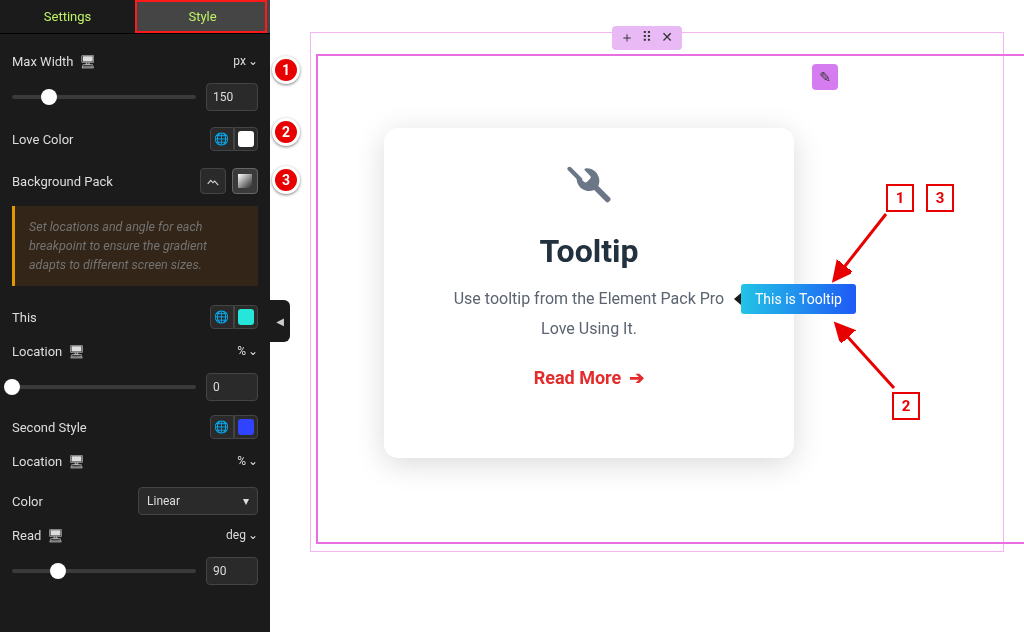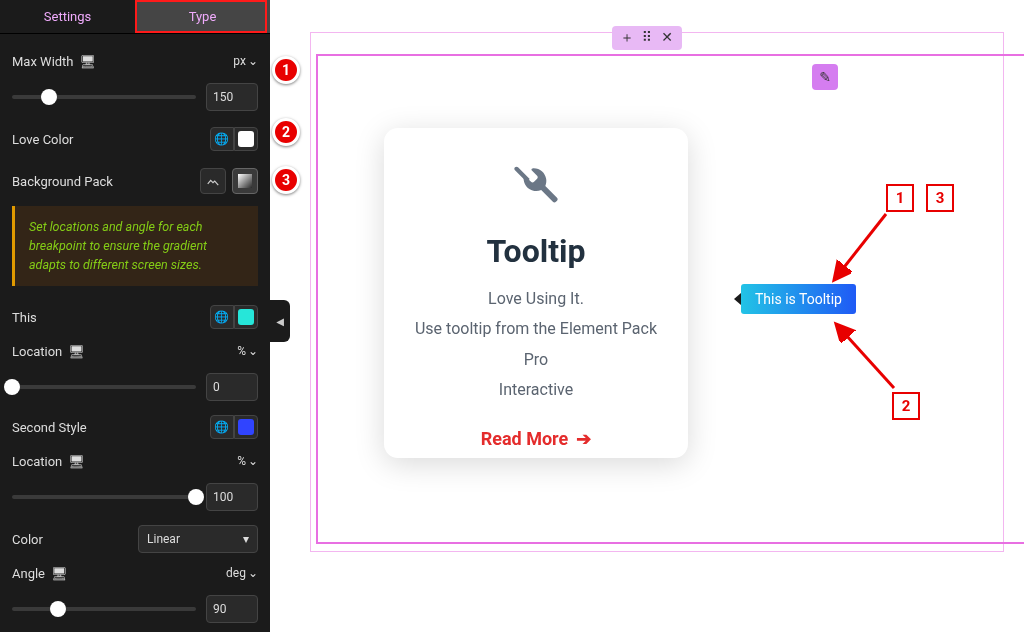--- a/index.html
+++ b/index.html
@@ -2,21 +2,21 @@
 <html><head>
 <meta charset="utf-8">
 <style>
   * { box-sizing: border-box; margin: 0; padding: 0; font-family: -apple-system, BlinkMacSystemFont, "Segoe UI", Roboto, sans-serif; }
   body { background:#fff; width:1024px; height:632px; overflow:hidden; position:relative; }
   .layout { display:flex; height:100%; }
 
   
   .sidebar { width:270px; background:#1b1b1b; color:#ddd; font-size:13px; height:100%; overflow:hidden; position:relative; }
   .tabs { display:flex; height:34px; border-bottom:1px solid #000; }
-  .tab { flex:1; display:flex; align-items:center; justify-content:center; color:#f0abfc; background:#1b1b1b; }
+  .tab { flex:1; display:flex; align-items:center; justify-content:center; color:#bef264; background:#1b1b1b; }
   .tab.active { background:#454545; }
   .tab-highlight { position:absolute; top:0; left:135px; width:132px; height:33px; border:2px solid #ff1a1a; pointer-events:none; }
 
   .panel-body { padding:10px 12px 0 12px; }
   .row { display:flex; align-items:center; justify-content:space-between; height:34px; color:#ddd; font-size:13px; }
   .row .label { display:flex; align-items:center; gap:6px; }
   .unit-select { color:#ddd; font-size:12px; display:flex; align-items:center; gap:2px; }
 
   .slider-row { display:flex; align-items:center; gap:10px; height:38px; }
   .slider-track { flex:1; position:relative; height:4px; background:#3a3a3a; border-radius:2px; }
@@ -27,37 +27,37 @@
   .swatch-btn { width:24px; height:24px; background:#2a2a2a; border:1px solid #444; display:flex; align-items:center; justify-content:center; color:#bbb; font-size:12px; }
   .swatch-btn.left { border-radius:4px 0 0 4px; }
   .swatch-btn.right { border-radius:0 4px 4px 0; }
   .swatch { width:16px; height:16px; border-radius:3px; }
 
   .bg-type-group { display:flex; gap:6px; }
   .bg-type-btn { width:26px; height:26px; background:#2a2a2a; border:1px solid #444; border-radius:4px; display:flex; align-items:center; justify-content:center; }
   .bg-type-btn.active { background:#3a3a3a; border-color:#666; }
   .grad-swatch { width:14px; height:14px; background:linear-gradient(135deg,#fff,#2a2a2a); }
 
-  .hint-box { background:rgba(122,66,10,0.25); border-left:3px solid #e09a00; padding:12px 14px; color:#84cc16; font-style:italic; font-size:12.5px; line-height:1.5; margin:8px 0 14px; }
+  .hint-box { background:rgba(122,66,10,0.25); border-left:3px solid #e09a00; padding:12px 14px; color:#737373; font-style:italic; font-size:12.5px; line-height:1.5; margin:8px 0 14px; }
 
   .select-box { height:28px; min-width:120px; background:#2a2a2a; border:1px solid #444; color:#ddd; border-radius:4px; padding:0 8px; display:flex; align-items:center; justify-content:space-between; font-size:12px; }
 
   .side-toggle { position:absolute; top:300px; left:270px; width:20px; height:42px; background:#1b1b1b; border-radius:0 6px 6px 0; display:flex; align-items:center; justify-content:center; color:#ccc; font-size:10px; }
 
   
   .canvas { flex:1; position:relative; padding:30px 30px 0 50px; }
   .outer-frame { position:absolute; top:32px; left:40px; right:20px; height:520px; border:1px solid #f3b6f0; }
   .inner-frame { position:absolute; top:54px; left:46px; width:814px; height:490px; border:2px solid #e86fe2; }
 
   .topbar { position:absolute; top:26px; left:50%; transform:translateX(-50%); background:#e8b9f5; border-radius:4px; display:flex; gap:2px; padding:3px 6px; color:#333; font-size:14px; }
   .topbar span { width:18px; text-align:center; }
 
   .edit-badge { position:absolute; top:64px; right:186px; width:26px; height:26px; background:#d57df0; border-radius:4px; display:flex; align-items:center; justify-content:center; color:#333; font-size:14px; }
 
-  .card { position:absolute; top:128px; left:114px; width:304px; height:330px; background:#fff; border-radius:14px; box-shadow:0 6px 30px rgba(0,0,0,0.15); padding:30px 28px 0; text-align:center; }
+  .card { position:absolute; top:128px; left:114px; width:410px; height:330px; background:#fff; border-radius:14px; box-shadow:0 6px 30px rgba(0,0,0,0.15); padding:30px 28px 0; text-align:center; }
   .card-icon { color:#6b7786; }
   .card-title { font-size:32px; font-weight:700; color:#22313f; margin:18px 0 14px; }
   .card-text p { color:#5b6470; font-size:16px; line-height:1.9; }
   .card-link { margin-top:22px; color:#e42c2c; font-weight:700; font-size:18px; display:inline-flex; align-items:center; gap:8px; }
 
   .tooltip-pop { position:absolute; top:284px; left:471px; height:30px; padding:0 14px; background:linear-gradient(90deg,#22c3e6,#1f5af5); color:#fff; border-radius:3px; display:flex; align-items:center; font-size:14px; }
   .tooltip-arrow { position:absolute; left:-7px; top:50%; transform:translateY(-50%); width:0; height:0; border-top:6px solid transparent; border-bottom:6px solid transparent; border-right:7px solid #1b1b1b; }
 
   
   .ann-badge { position:absolute; width:28px; height:28px; background:#e80000; border:3px solid #fff; border-radius:50%; display:flex; align-items:center; justify-content:center; color:#fff; font-weight:700; font-size:14px; box-shadow:0 1px 3px rgba(0,0,0,0.5); }
@@ -65,21 +65,21 @@
   .ann-arrow { position:absolute; stroke:#e80000; }
 </style>
 </head>
 <body>
 
 <div class="layout">
 
   <div class="sidebar">
     <div class="tabs">
       <div class="tab">Settings</div>
-      <div class="tab active">Type</div>
+      <div class="tab active">Style</div>
     </div>
     <div class="tab-highlight"></div>
 
     <div class="panel-body">
 
       <div class="row">
         <div class="label">
           <span>Max Width</span>
           <span>🖥</span>
         </div>
@@ -161,37 +161,31 @@
       <div class="row">
         <div class="label">
           <span>Location</span>
           <span>🖥</span>
         </div>
         <div class="unit-select">
           <span>%</span>
             <span>⌄</span>
         </div>
       </div>
-      <div class="slider-row">
-        <div class="slider-track">
-          <div class="slider-thumb" style="left:100%;"></div>
-        </div>
-        <input class="num-input" value="100" style="">
-      </div>
 
       <div class="row" style="margin-top:6px;">
         <span>Color</span>
         <div class="select-box">
           <span>Linear</span>
             <span>▾</span>
         </div>
       </div>
       <div class="row">
         <div class="label">
-          <span>Angle</span>
+          <span>Read</span>
           <span>🖥</span>
         </div>
         <div class="unit-select">
           <span>deg</span>
             <span>⌄</span>
         </div>
       </div>
       <div class="slider-row">
         <div class="slider-track">
           <div class="slider-thumb" style="left:25%;"></div>
@@ -215,23 +209,22 @@
 
     <div class="card">
       <div class="card-icon">
         <svg width="56" height="52" viewBox="0 0 24 24" fill="currentColor">
             <path d="M21.7 18.3l-5.4-5.4c.4-1 .6-2.1.4-3.2-.5-3-3.2-5.2-6.3-4.9-.5.1-.7.7-.3 1l2.4 2.4c.4.4.4 1 0 1.4l-1.4 1.4c-.4.4-1 .4-1.4 0L7.3 8.6c-.4-.4-1-.2-1 .3-.3 3.1 1.9 5.8 4.9 6.3 1.1.2 2.2 0 3.2-.4l5.4 5.4c.4.4 1 .4 1.4 0l.5-.5c.4-.4.4-1 0-1.4z"></path>
             <path d="M2.3 5.7l5.4 5.4 1.4-1.4L3.7 4.3c-.4-.4-1-.4-1.4 0s-.4 1 0 1.4z"></path>
           </svg>
       </div>
       <h2 class="card-title">Tooltip</h2>
       <div class="card-text">
+        <p>Use tooltip from the Element Pack Pro</p>
         <p>Love Using It.</p>
-        <p>Use tooltip from the Element Pack Pro</p>
-        <p>Interactive</p>
       </div>
       <a class="card-link">
         <span>Read More</span>
         <span>➔</span>
       </a>
     </div>
 
     <div class="tooltip-pop">
       <div class="tooltip-arrow"></div>
       <span>This is Tooltip</span>

